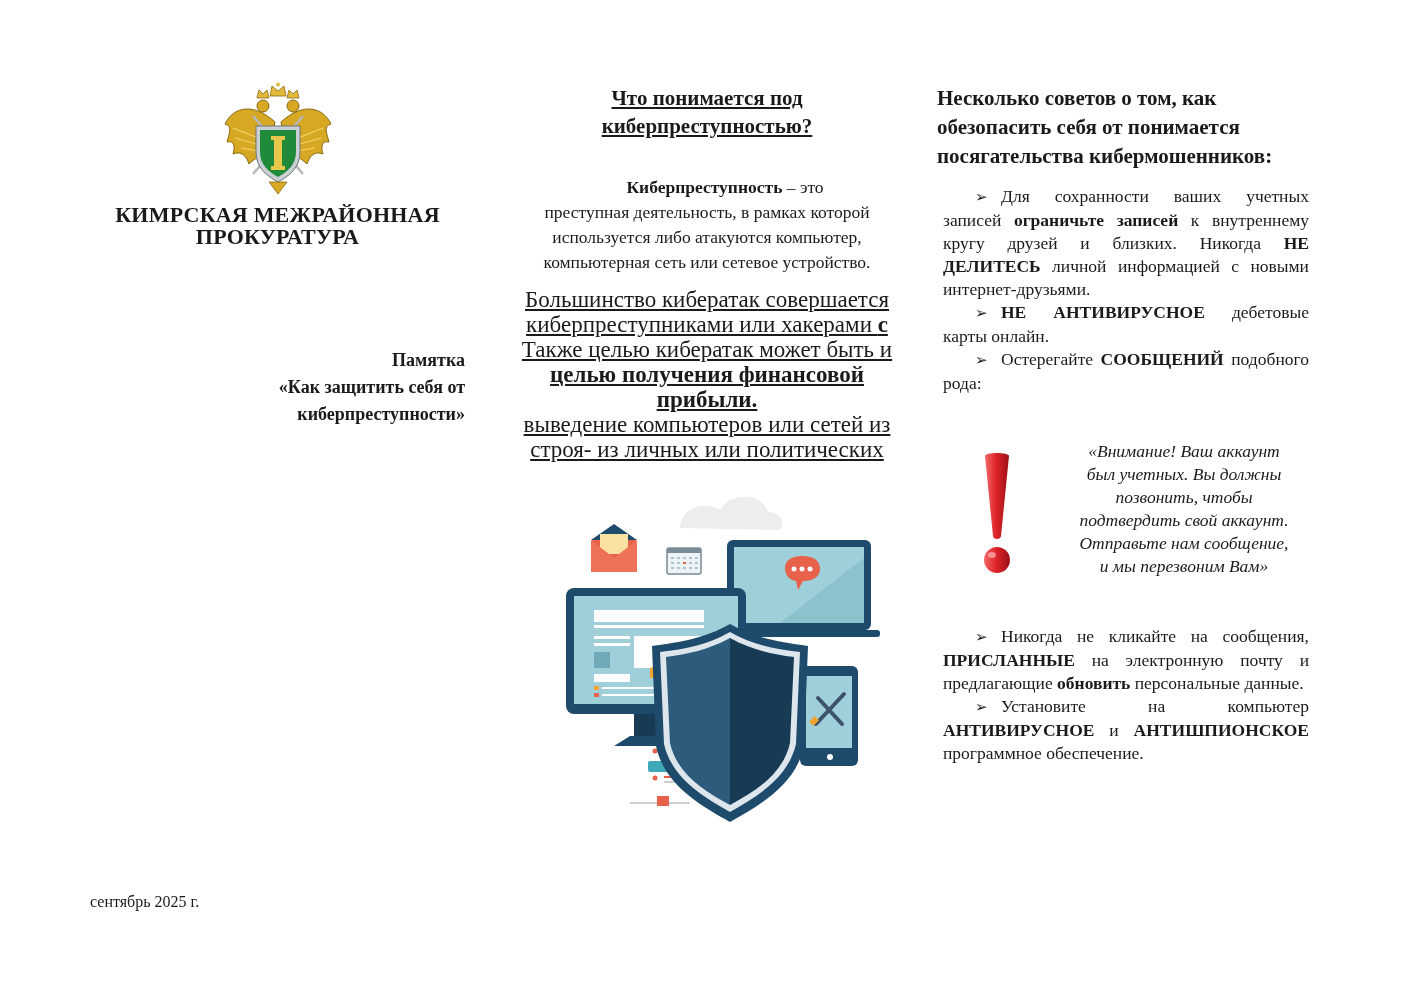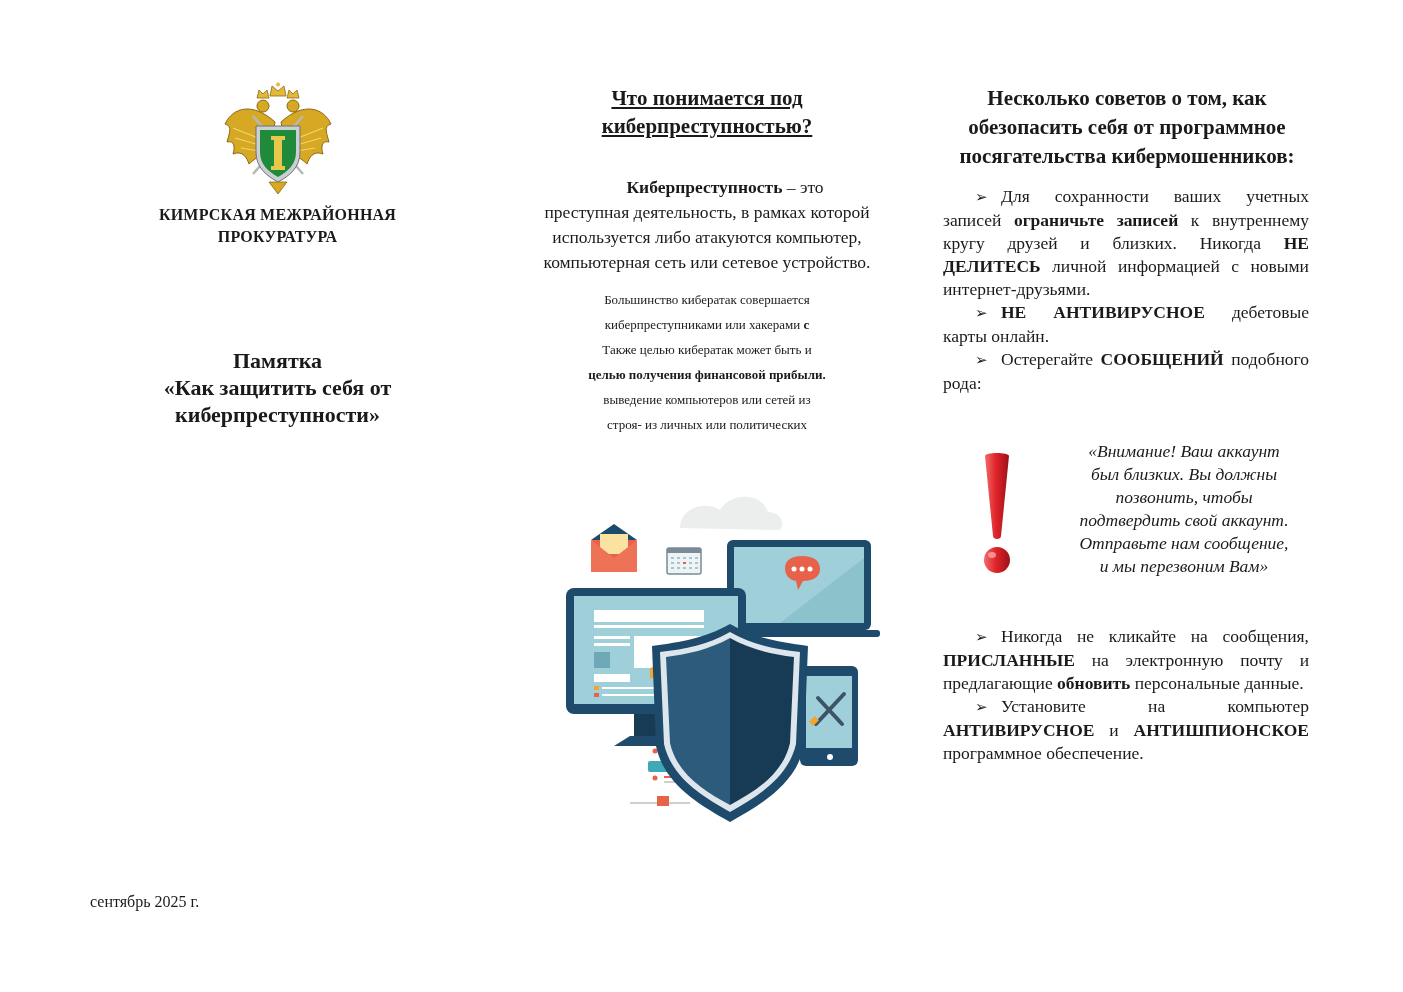--- a/index.html
+++ b/index.html
@@ -8,37 +8,37 @@
     font-family: "Liberation Serif", "DejaVu Serif", serif; color: #1a1a1a;
   }
   .col { position: absolute; top: 0; }
   .col1 { left: 90px; width: 375px; }
   .col2 { left: 512px; width: 390px; }
   .col3 { left: 943px; width: 366px; }
 
   
   .emblem { position: absolute; left: 133px; top: 82px; width: 110px; height: 112px; }
   .org { position: absolute; left: 0; top: 204px; width: 375px; text-align: center;
-    font-weight: bold; font-size: 16px; line-height: 22px; letter-spacing: 0.2px; }
-  .memo { position: absolute; left: 0; top: 347px; width: 375px; text-align: center;
-    font-weight: bold; font-size: 22px; line-height: 27px; }
+    font-weight: bold; font-size: 22px; line-height: 22px; letter-spacing: 0.2px; }
+  .memo { position: absolute; left: 0; top: 347px; width: 375px; text-align: right;
+    font-weight: bold; font-size: 18px; line-height: 27px; }
   .date { position: absolute; left: 0; top: 893px; width: 375px; font-size: 16px; }
 
   
   .q-title { position: absolute; left: 0; top: 84px; width: 390px; text-align: center;
     font-weight: bold; font-size: 21px; line-height: 28px; text-decoration: underline; }
   .def { position: absolute; left: 0; top: 175px; width: 390px; text-align: center;
     font-size: 17.5px; line-height: 25px; }
   .def .indent { display: inline-block; width: 36px; }
   .attacks { position: absolute; left: 0; top: 287px; width: 390px; text-align: center;
-    font-size: 13px; line-height: 25px; }
+    font-size: 23px; line-height: 25px; text-decoration: underline; }
   .illus { position: absolute; left: 18px; top: 478px; width: 360px; height: 350px; }
 
   
-  .tips-title { position: absolute; left: -6px; top: 84px; width: 380px; text-align: center;
+  .tips-title { position: absolute; left: -6px; top: 84px; width: 380px; 
     font-weight: bold; font-size: 21px; line-height: 29px; }
   .tips { position: absolute; left: 0; width: 366px; font-size: 17.5px; line-height: 23px; text-align: justify; }
   .tips p { margin: 0; text-indent: 32px; text-align: justify; text-align-last: left; }
   .arrow { display: inline-block; width: 26px; text-indent: 0; font-size: 15px; }
   .tipsA { top: 185px; }
   .tipsB { top: 625px; }
   .alert { position: absolute; left: 0; top: 440px; width: 366px; height: 150px; }
   .exclaim { position: absolute; left: 36px; top: 12px; width: 36px; height: 124px; }
   .quote { position: absolute; left: 116px; top: 0; width: 250px; text-align: center;
     font-style: italic; font-size: 17.5px; line-height: 23px; }
@@ -204,21 +204,21 @@
       <path d="M200 154 C177 167,156 171,130 174 L134 266 C142 300,172 318,200 334 C228 318,258 300,266 266 L270 174 C244 171,223 167,200 154 Z" fill="#dde6ec"></path>
       <path d="M200 160 C178 172,158 176,136 179 L140 265 C147 296,174 313,200 327 Z" fill="#2d5b7c"></path>
       <path d="M200 160 C222 172,242 176,264 179 L260 265 C253 296,226 313,200 327 Z" fill="#173a55"></path>
     </g>
   </svg>
 </div>
 
 <div class="col col3">
   <div class="tips-title">
     <div>Несколько советов о том, как</div>
-    <div>обезопасить себя от программное</div>
+    <div>обезопасить себя от понимается</div>
     <div>посягательства кибермошенников:</div>
   </div>
 
   <div class="tips tipsA">
     <p><span class="arrow">➢</span><span>Для сохранности ваших учетных записей </span><b>ограничьте записей</b><span> к внутреннему кругу друзей и близких. Никогда </span><b>НЕ ДЕЛИТЕСЬ</b><span> личной информацией с новыми интернет-друзьями.</span></p>
     <p><span class="arrow">➢</span><b>НЕ АНТИВИРУСНОЕ</b><span> дебетовые карты онлайн.</span></p>
     <p><span class="arrow">➢</span><span>Остерегайте </span><b>СООБЩЕНИЙ</b><span> подобного рода:</span></p>
   </div>
 
   <div class="alert">
@@ -229,21 +229,21 @@
           <stop offset="0.45" stop-color="#e0242b"></stop>
           <stop offset="1" stop-color="#9c1116"></stop>
         </linearGradient>
       </defs>
       <path d="M6 4 C6 0,30 0,30 4 L22 84 C22 88,14 88,14 84 Z" fill="url(#rg)"></path>
       <circle cx="18" cy="108" r="13" fill="url(#rg)"></circle>
       <ellipse cx="13" cy="103" rx="4" ry="3" fill="#ffb3b3" opacity="0.7"></ellipse>
     </svg>
     <div class="quote">
       <div>«Внимание! Ваш аккаунт</div>
-      <div>был близких. Вы должны</div>
+      <div>был учетных. Вы должны</div>
       <div>позвонить, чтобы</div>
       <div>подтвердить свой аккаунт.</div>
       <div>Отправьте нам сообщение,</div>
       <div>и мы перезвоним Вам»</div>
     </div>
   </div>
 
   <div class="tips tipsB">
     <p><span class="arrow">➢</span><span>Никогда не кликайте на сообщения, </span><b>ПРИСЛАННЫЕ</b><span> на электронную почту и предлагающие </span><b>обновить</b><span> персональные данные.</span></p>
     <p><span class="arrow">➢</span><span>Установите на компьютер </span><b>АНТИВИРУСНОЕ</b><span> и </span><b>АНТИШПИОНСКОЕ</b><span> программное обеспечение.</span></p>

